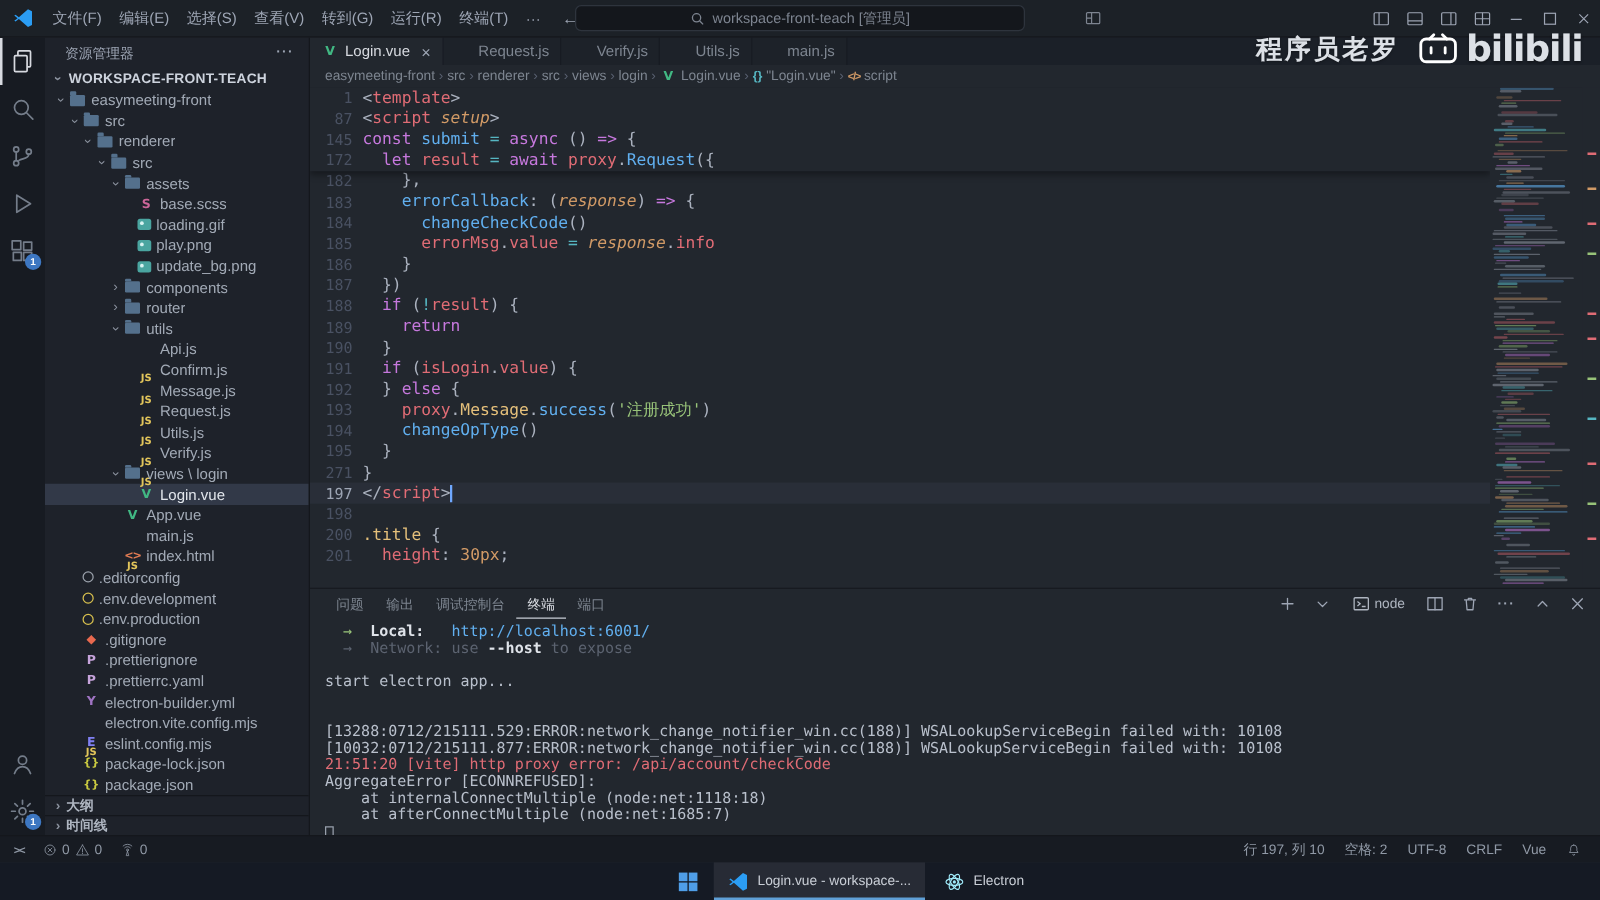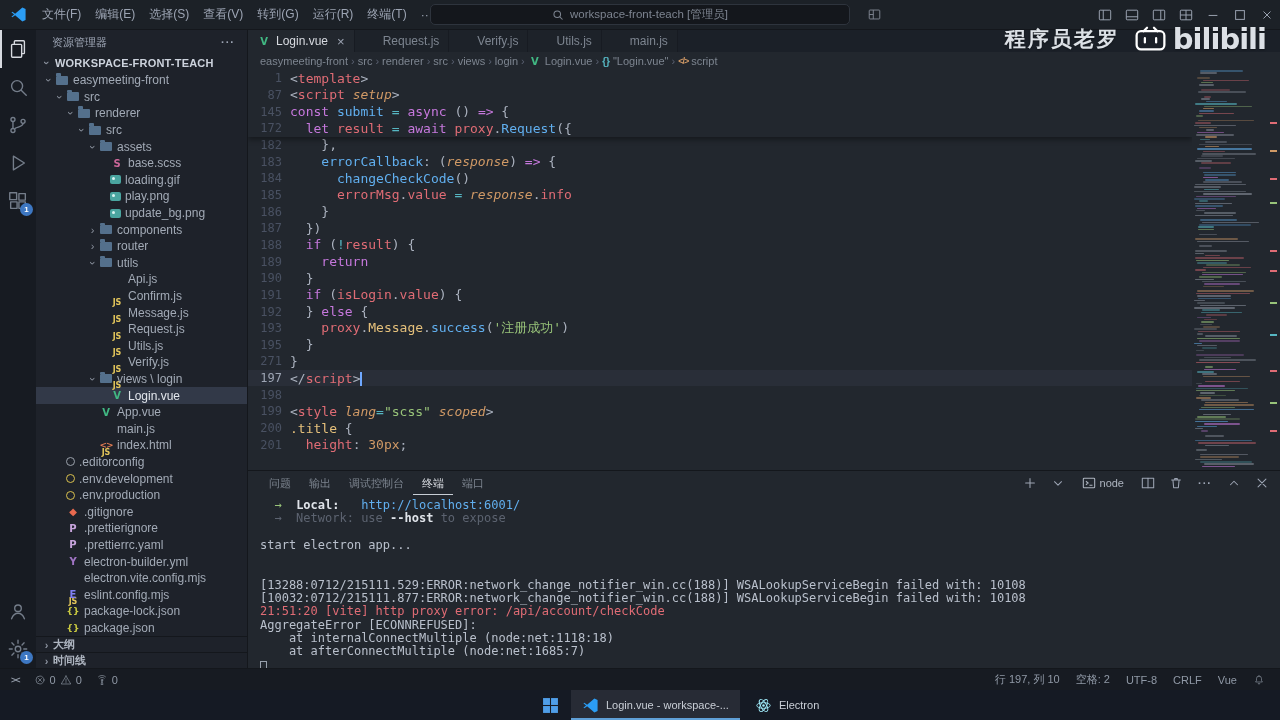--- a/index.html
+++ b/index.html
@@ -7,21 +7,21 @@
     font-family:"Liberation Sans","DejaVu Sans",sans-serif; }
   .app { position:relative; width:1280px; height:720px; display:flex; flex-direction:column; background:#22272e; }
 
   
   .titlebar { position:relative; height:30px; flex:none; background:#1c2127; display:flex; align-items:center;
     color:#9da5b4; font-size:12px; border-bottom:1px solid #14171c; }
   .vsc-logo { width:17px; height:17px; margin:0 8px 0 10px; flex:none; }
   .menu-item { padding:0 7px; height:100%; display:flex; align-items:center; cursor:default; }
   .nav-arrows { display:flex; gap:10px; margin-left:10px; font-size:13px; }
   .nav-back { color:#9da5b4; } .nav-fwd { color:#596070; }
-  .search-box { position:absolute; left:50%; top:4px; transform:translateX(-50%); width:420px; height:21px;
+  .search-box { position:absolute; left:50%; top:4px; transform:translateX(-50%); width:360px; height:21px;
     background:#14171c; border:1px solid #2e343d; border-radius:5px; display:flex; align-items:center;
     justify-content:center; gap:6px; color:#7d8490; font-size:11.5px; }
   .tb-extra { position:absolute; left:calc(50% + 228px); top:8px; color:#7d8490; }
   .tb-right { margin-left:auto; display:flex; height:100%; align-items:center; }
   .tb-ic { width:27px; height:100%; display:flex; align-items:center; justify-content:center; color:#9da5b4; }
   .tb-ic svg { width:14px; height:14px; stroke:currentColor; fill:none; stroke-width:1.1; }
 
   
   .main { display:flex; height:638px; flex:none; }
 
@@ -595,38 +595,38 @@
               </div>
               <div class="cl-row">
                 <span class="ln">192</span>
                 <span class="ctext"><span class="tk-d">  </span><span class="tk-p">}</span><span class="tk-d"> </span><span class="tk-k">else</span><span class="tk-d"> </span><span class="tk-p">{</span></span>
               </div>
               <div class="cl-row">
                 <span class="ln">193</span>
                 <span class="ctext"><span class="tk-d">    </span><span class="tk-v">proxy</span><span class="tk-p">.</span><span class="tk-cl">Message</span><span class="tk-p">.</span><span class="tk-f">success</span><span class="tk-p">(</span><span class="tk-s">'注册成功'</span><span class="tk-p">)</span></span>
               </div>
               <div class="cl-row">
+                <span class="ln">194</span>
+                <span class="ctext"><span class="tk-d">    </span><span class="tk-f">changeOpType</span><span class="tk-p">()</span></span>
+              </div>
+              <div class="cl-row">
                 <span class="ln">195</span>
                 <span class="ctext"><span class="tk-d">  </span><span class="tk-p">}</span></span>
               </div>
               <div class="cl-row">
                 <span class="ln">271</span>
                 <span class="ctext"><span class="tk-p">}</span></span>
               </div>
               <div class="cl-row active">
                 <span class="ln">197</span>
                 <span class="ctext"><span class="tk-p">&lt;/</span><span class="tk-t">script</span><span class="tk-p">&gt;</span><span class="ecursor"></span></span>
               </div>
               <div class="cl-row">
                 <span class="ln">198</span>
                 <span class="ctext"></span>
-              </div>
-              <div class="cl-row">
-                <span class="ln">199</span>
-                <span class="ctext"><span class="tk-p">&lt;</span><span class="tk-t">style</span><span class="tk-d"> </span><span class="tk-a">lang</span><span class="tk-o">=</span><span class="tk-s">"scss"</span><span class="tk-d"> </span><span class="tk-a">scoped</span><span class="tk-p">&gt;</span></span>
               </div>
               <div class="cl-row">
                 <span class="ln">200</span>
                 <span class="ctext"><span class="tk-cl">.title</span><span class="tk-d"> </span><span class="tk-p">{</span></span>
               </div>
               <div class="cl-row">
                 <span class="ln">201</span>
                 <span class="ctext"><span class="tk-d">  </span><span class="tk-v">height</span><span class="tk-p">:</span><span class="tk-d"> </span><span class="tk-n">30px</span><span class="tk-p">;</span></span>
               </div>
             </div>

